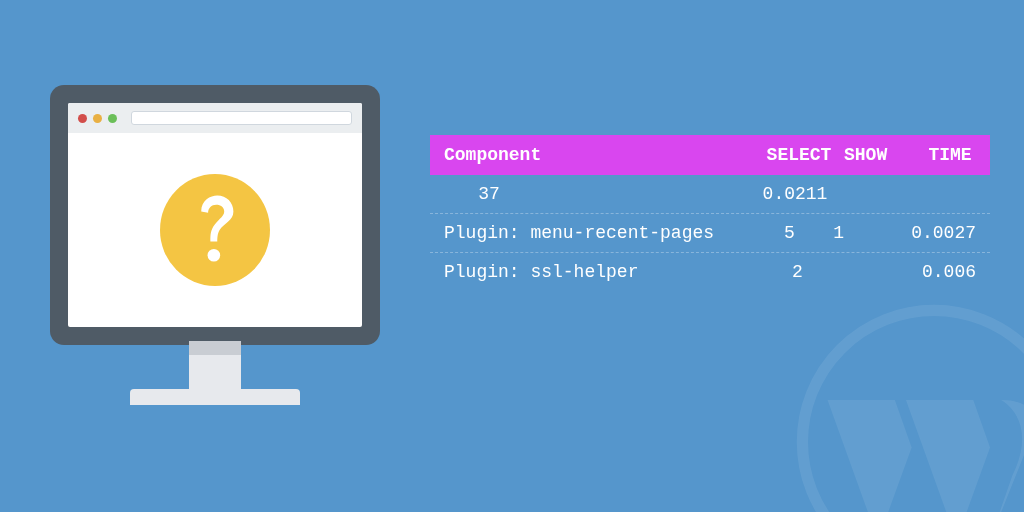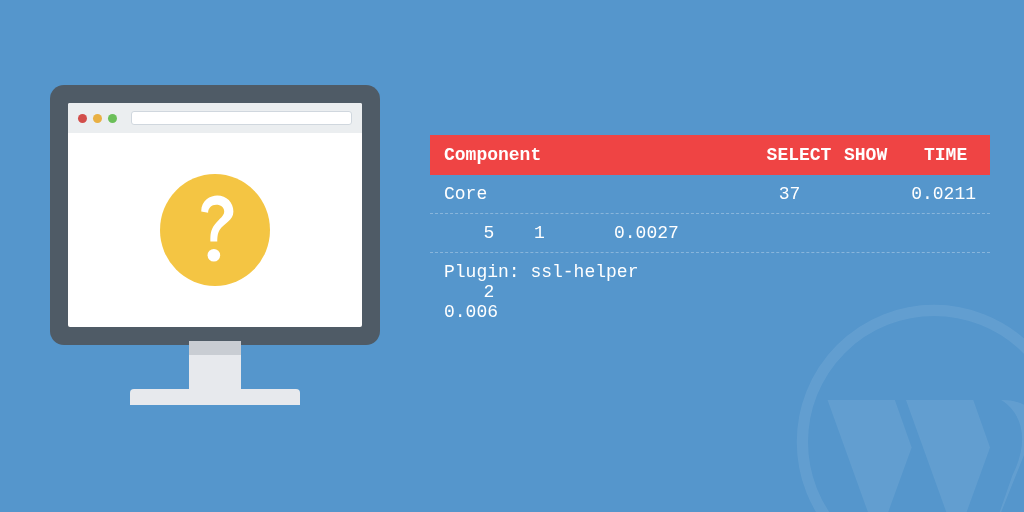--- a/index.html
+++ b/index.html
@@ -112,34 +112,34 @@
   .table-panel {
     position: absolute;
     left: 430px;
     top: 135px;
     width: 560px;
     color: #fff;
     font-size: 18px;
   }
   .table-head {
     display: flex;
-    background: #ef4444;
+    background: #d946ef;
     padding: 10px 14px;
     font-weight: bold;
   }
   .table-row {
     display: flex;
     padding: 9px 14px;
     border-bottom: 1px dashed rgba(255,255,255,0.3);
   }
-  .table-row:last-child { border-bottom: none; flex-direction: column; }
+  .table-row:last-child { border-bottom: none; }
   .col-comp { width: 310px; }
   .col-sel  { width: 90px; text-align: center; }
   .col-show { width: 80px; }
-  .col-time { flex: 1; }
+  .col-time { flex: 1; text-align: center; }
 
 </style>
 </head>
 <body>
 
 <div class="watermark">
   <svg viewBox="0 0 100 100" fill="none" stroke="#fff" stroke-width="4">
     <circle cx="50" cy="50" r="47"></circle>
     <path d="M12 35 L30 85 L42 52 L36 35 Z" fill="#fff" stroke="none"></path>
     <path d="M40 35 L58 85 L70 52 L64 35 Z" fill="#fff" stroke="none"></path>
@@ -173,26 +173,26 @@
 
 <div class="table-panel">
   <div class="table-head">
     <div class="col-comp">Component</div>
     <div class="col-sel">SELECT</div>
     <div class="col-show">SHOW</div>
     <div class="col-time">TIME</div>
   </div>
 
   <div class="table-row">
-    <div class="col-comp">Core</div>
     <div class="col-sel">37</div>
     <div class="col-show"></div>
     <div class="col-time">0.0211</div>
   </div>
   <div class="table-row">
+    <div class="col-comp">Plugin: menu-recent-pages</div>
     <div class="col-sel">5</div>
     <div class="col-show">1</div>
     <div class="col-time">0.0027</div>
   </div>
   <div class="table-row">
     <div class="col-comp">Plugin: ssl-helper</div>
     <div class="col-sel">2</div>
     <div class="col-show"></div>
     <div class="col-time">0.006</div>
   </div>

